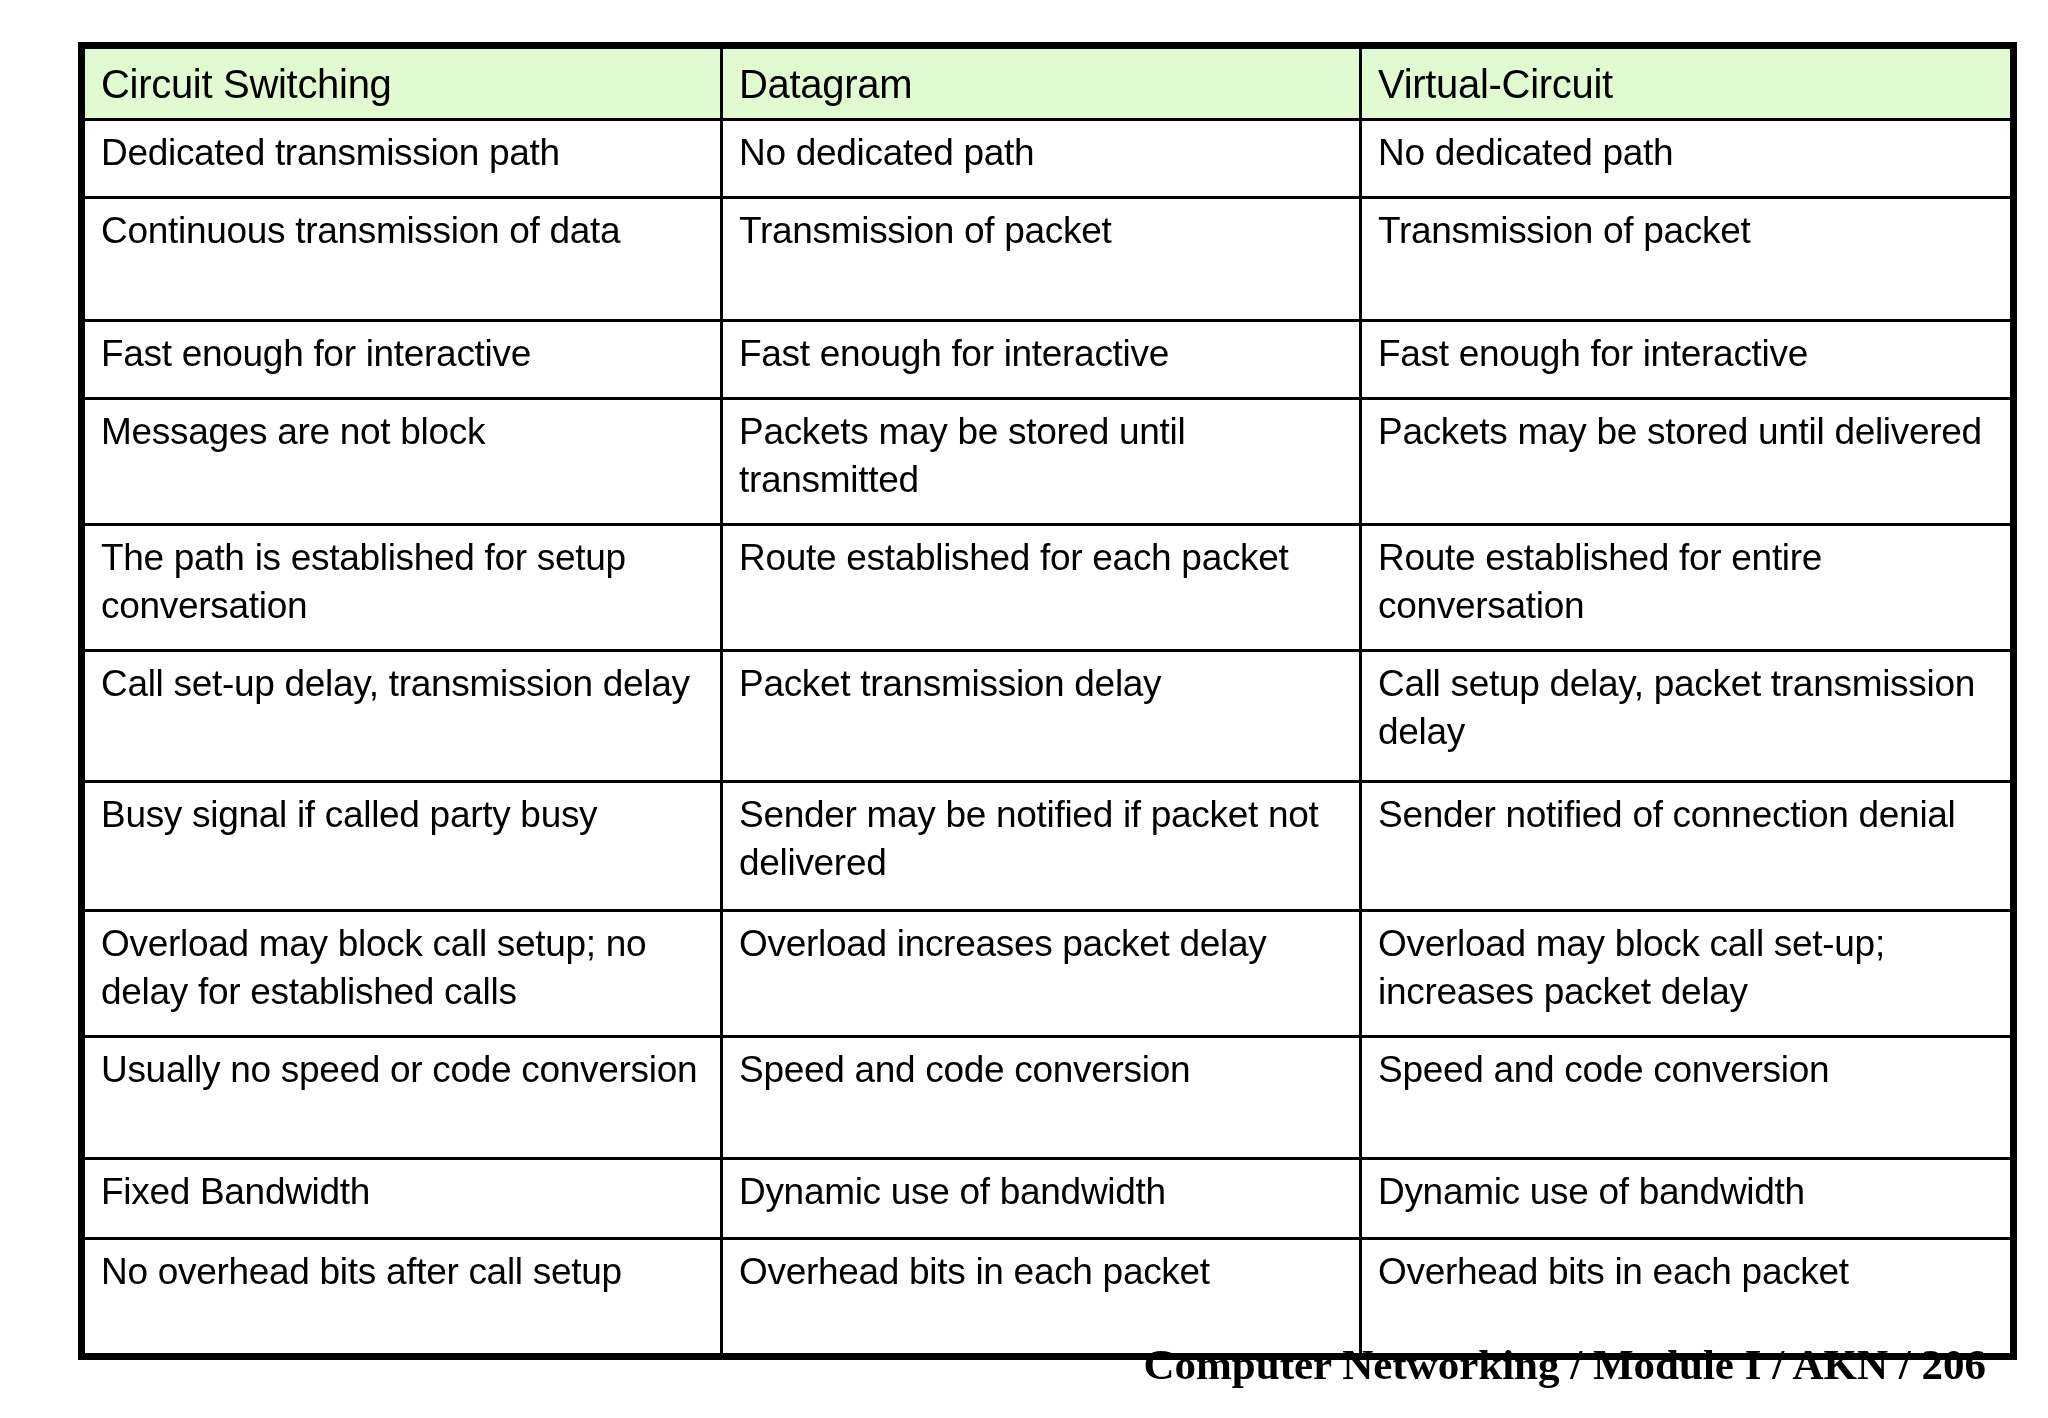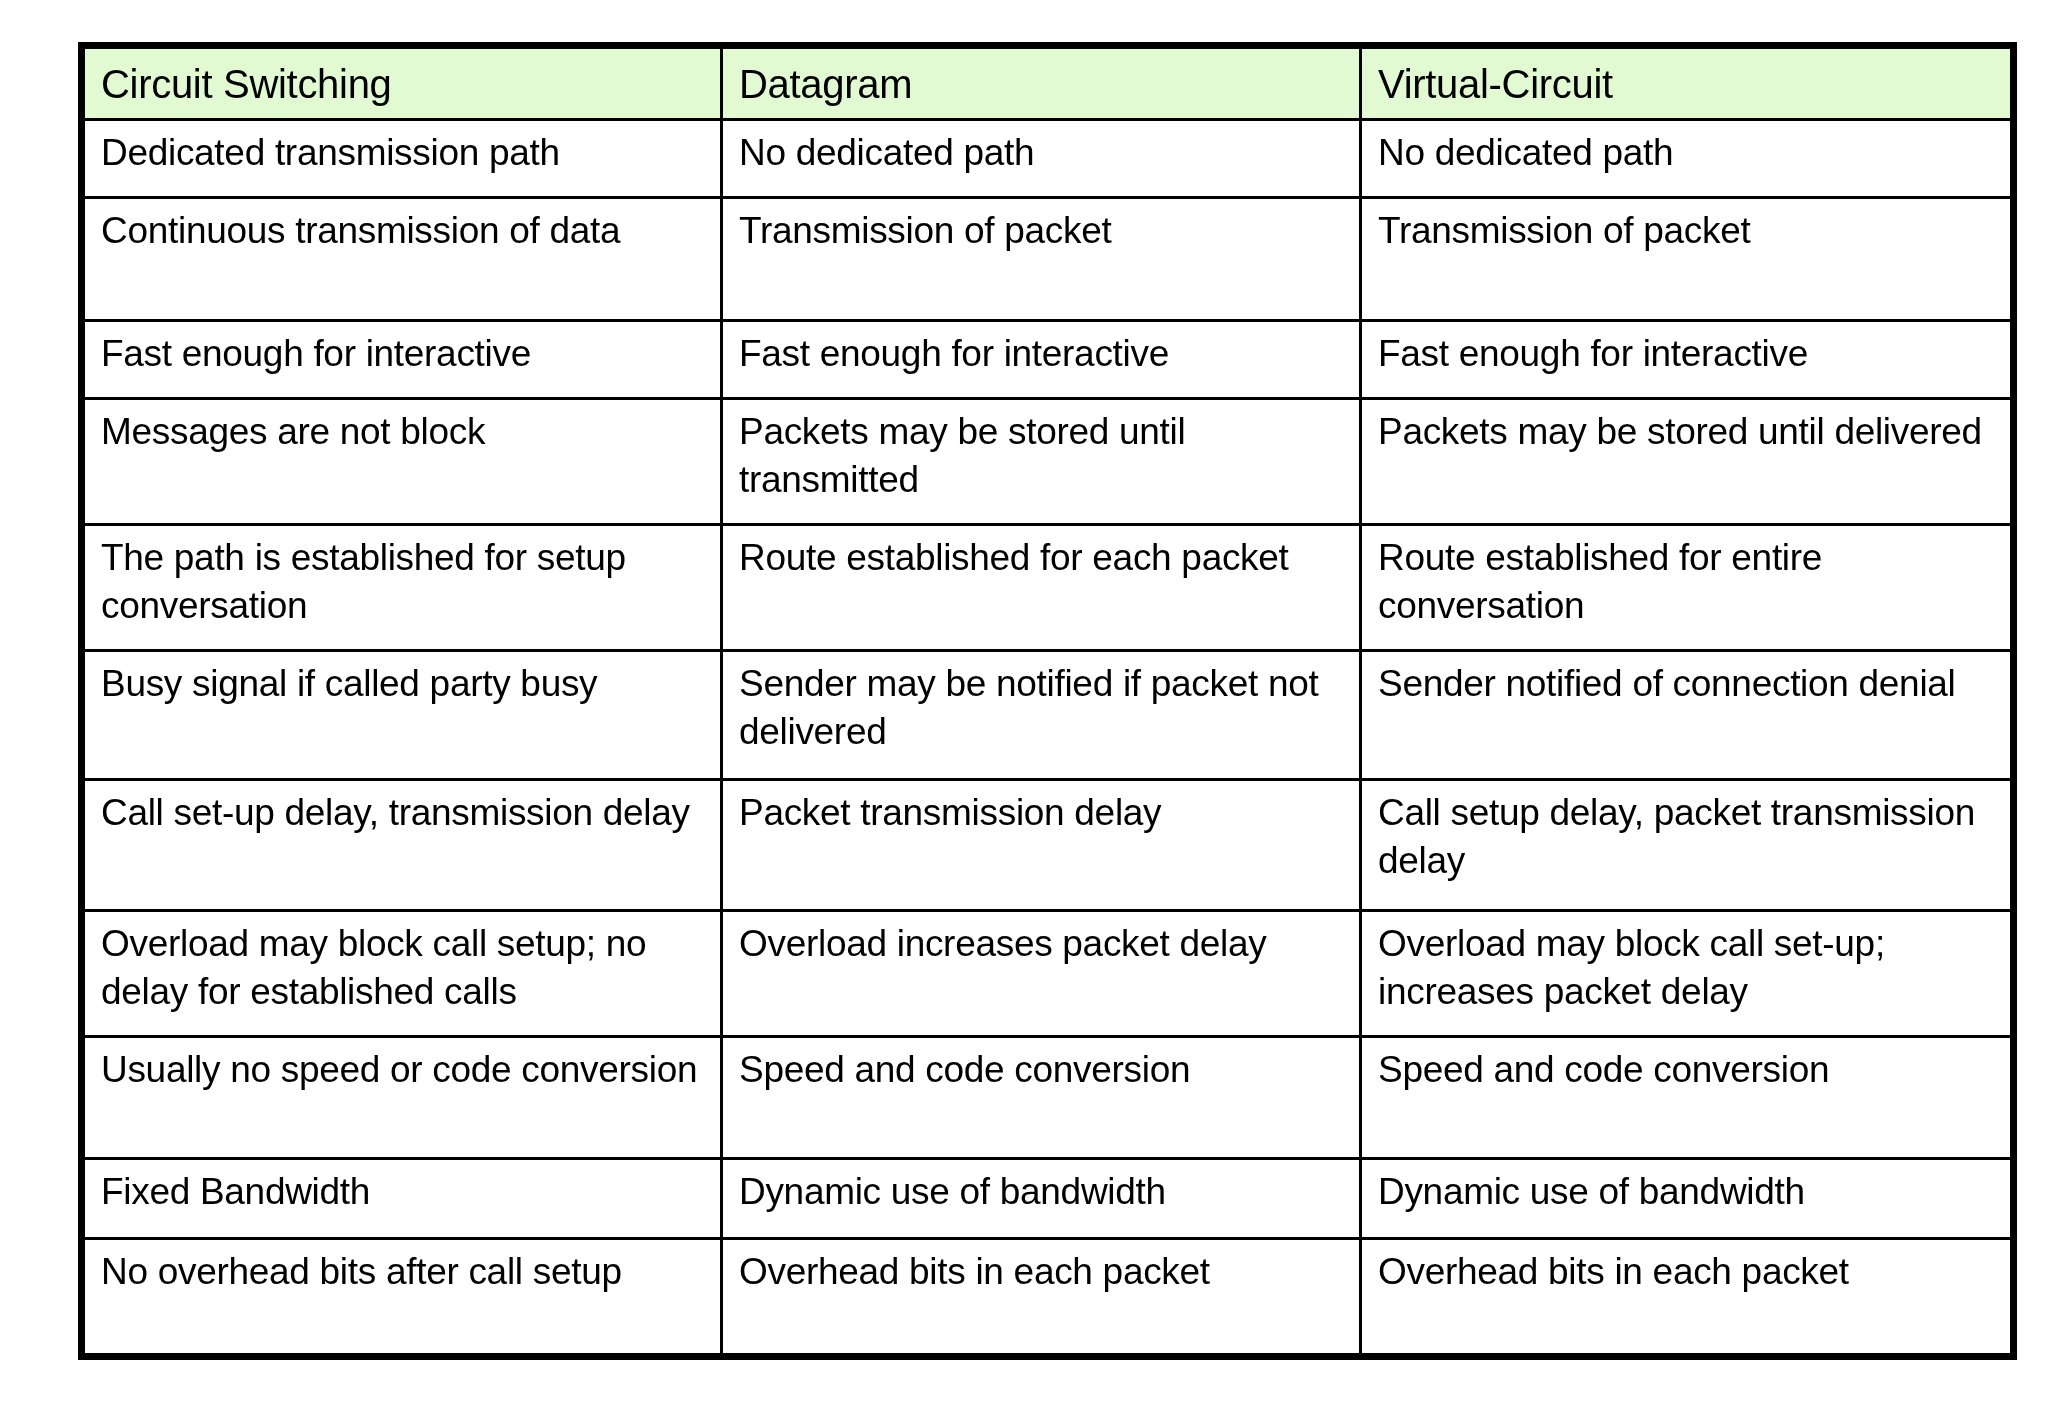--- a/index.html
+++ b/index.html
@@ -98,29 +98,29 @@
         <tr style="height: 118px;">
           <td>Messages are not block</td>
           <td>Packets may be stored until transmitted</td>
           <td>Packets may be stored until delivered</td>
         </tr>
         <tr style="height: 118px;">
           <td>The path is established for setup conversation</td>
           <td>Route established for each packet</td>
           <td>Route established for entire conversation</td>
         </tr>
+        <tr style="height: 131px;">
+          <td>Call set-up delay, transmission delay</td>
+          <td>Packet transmission delay</td>
+          <td>Call setup delay, packet transmission delay</td>
+        </tr>
         <tr style="height: 129px;">
           <td>Busy signal if called party busy</td>
           <td>Sender may be notified if packet not delivered</td>
           <td>Sender notified of connection denial</td>
-        </tr>
-        <tr style="height: 131px;">
-          <td>Call set-up delay, transmission delay</td>
-          <td>Packet transmission delay</td>
-          <td>Call setup delay, packet transmission delay</td>
         </tr>
         <tr style="height: 122px;">
           <td>Overload may block call setup; no delay for established calls</td>
           <td>Overload increases packet delay</td>
           <td>Overload may block call set-up; increases packet delay</td>
         </tr>
         <tr style="height: 122px;">
           <td>Usually no speed or code conversion</td>
           <td>Speed and code conversion</td>
           <td>Speed and code conversion</td>
@@ -131,14 +131,15 @@
           <td>Dynamic use of bandwidth</td>
         </tr>
         <tr style="height: 118px;">
           <td>No overhead bits after call setup</td>
           <td>Overhead bits in each packet</td>
           <td>Overhead bits in each packet</td>
         </tr>
       </tbody>
   </table>
 
+  <div class="footer">Computer Networking / Module I / AKN / 206</div>
 
 </div>
 
 </body></html>

